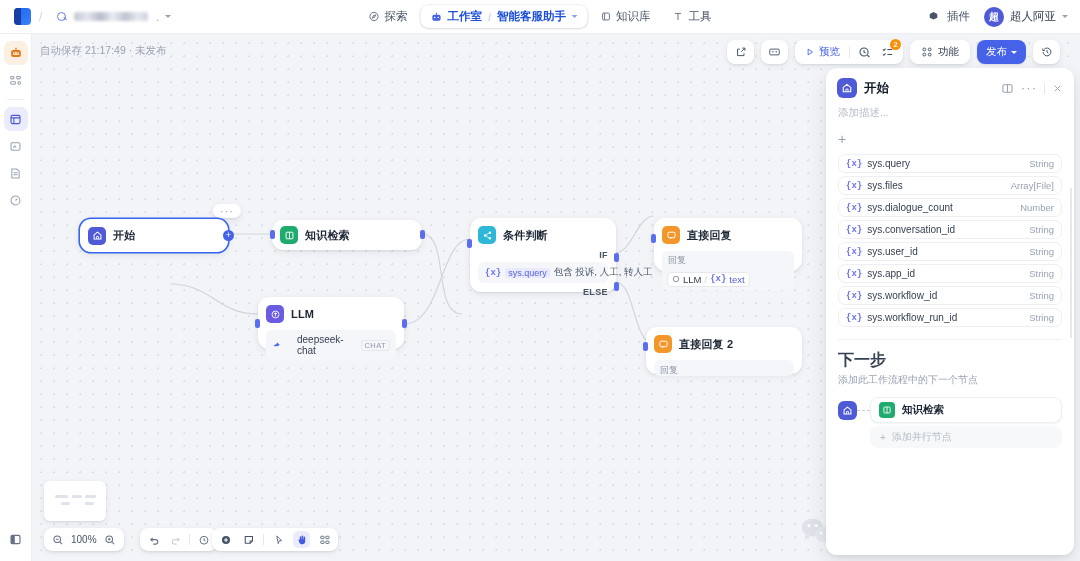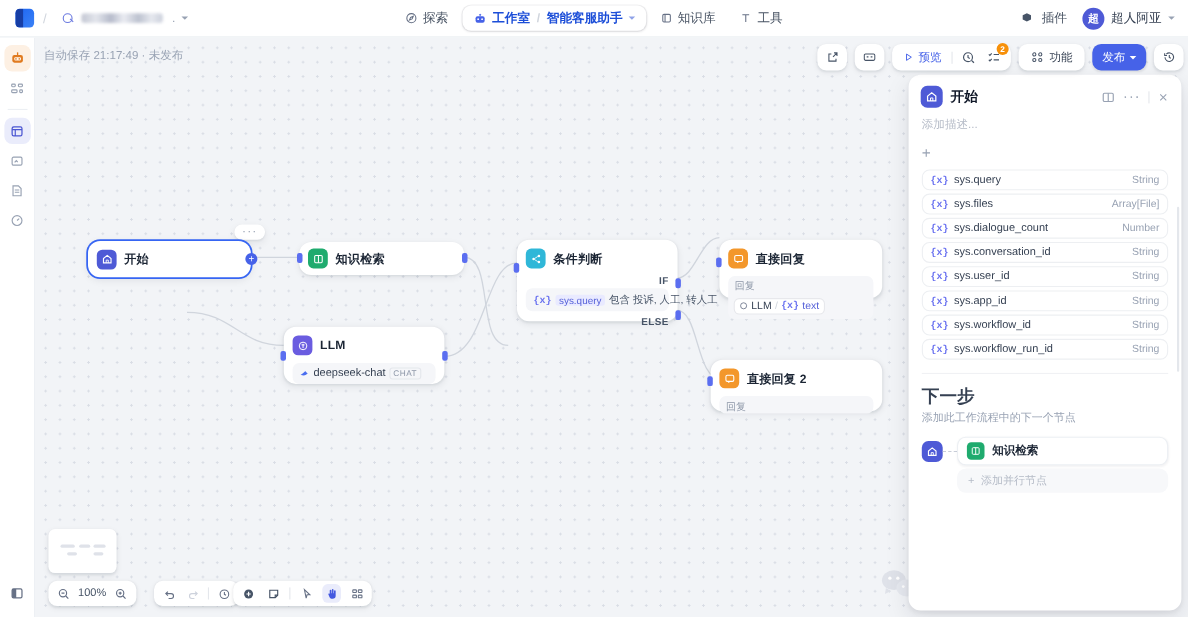--- a/index.html
+++ b/index.html
@@ -107,21 +107,21 @@
   .node-ico { width: 18px; height: 18px; border-radius: 5px; display: flex; align-items: center; justify-content: center; flex: none; }
   .ni-start { background: #4e5ad6; }
   .ni-kb { background: #1fab6e; }
   .ni-llm { background: #6a5ce0; }
   .ni-if { background: #2fb7d8; }
   .ni-ans { background: #f3972b; }
   .node-title { font-size: 11px; font-weight: 700; color: #1b2534; letter-spacing: .2px; }
   .node-body { margin-top: 7px; }
   .field {
     background: #f5f6f9; border-radius: 6px; padding: 4px 6px;
-    display: flex; align-items: center; gap: 3px; font-size: 10px; color: #354052;
+    display: flex; align-items: center; gap: 15px; font-size: 10px; color: #354052;
   }
   .field-lab { font-size: 9px; color: #8d97a8; margin-bottom: 2px; }
   .chip-var {
     background: #fff; border-radius: 4px; padding: 1px 4px; display: inline-flex; align-items: center; gap: 3px;
     font-size: 9.5px; color: #354052; box-shadow: 0 0 0 1px rgba(16,24,40,.06);
   }
   .vx { color: #6a72f0; font-size: 9px; font-weight: 700; font-family: "Liberation Mono", monospace; }
   .badge-chat {
     font-size: 7.5px; color: #8d97a8; border: 1px solid #e4e7ec; border-radius: 3px;
     padding: 0 3px; letter-spacing: .4px;
@@ -208,21 +208,21 @@
     box-shadow: 0 1px 2px rgba(16,24,40,.05);
   }
   .next-card-t { font-size: 10.5px; font-weight: 700; color: #1b2534; }
   .next-parallel {
     margin-left: 32px; margin-top: 3px; height: 22px; background: #f7f8fa; border-radius: 8px;
     display: flex; align-items: center; gap: 6px; padding: 0 10px; font-size: 10px; color: #b5bbc7; cursor: pointer;
   }
   .p-scroll { position: absolute; right: 2px; top: 120px; width: 2px; height: 150px; background: #e4e7ec; border-radius: 2px; }
 
   
-  .wf-tools { position: absolute; right: 4px; top: 40px; display: flex; align-items: flex-end; gap: 7px; z-index: 36; }
+  .wf-tools { position: absolute; right: 20px; top: 40px; display: flex; align-items: flex-end; gap: 7px; z-index: 36; }
   .tool-box {
     background: #fff; border-radius: 8px; height: 24px; display: flex; align-items: center;
     box-shadow: 0 1px 2px rgba(16,24,40,.07), 0 2px 6px rgba(16,24,40,.07); padding: 0 5px; gap: 4px;
   }
   .tool-btn { width: 17px; height: 17px; display: flex; align-items: center; justify-content: center; color: #667085; cursor: pointer; border-radius: 5px; position: relative; }
   .prev-btn { display: flex; align-items: center; gap: 4px; font-size: 10.5px; color: #354052; cursor: pointer; padding: 0 3px; }
   .feat-btn { display: flex; align-items: center; gap: 5px; font-size: 10.5px; color: #354052; cursor: pointer; padding: 0 3px; }
   .pub-btn {
     background: #4662e8; color: #fff; border-radius: 8px; height: 24px; padding: 0 9px;
     display: flex; align-items: center; gap: 4px; font-size: 10.5px; cursor: pointer;

